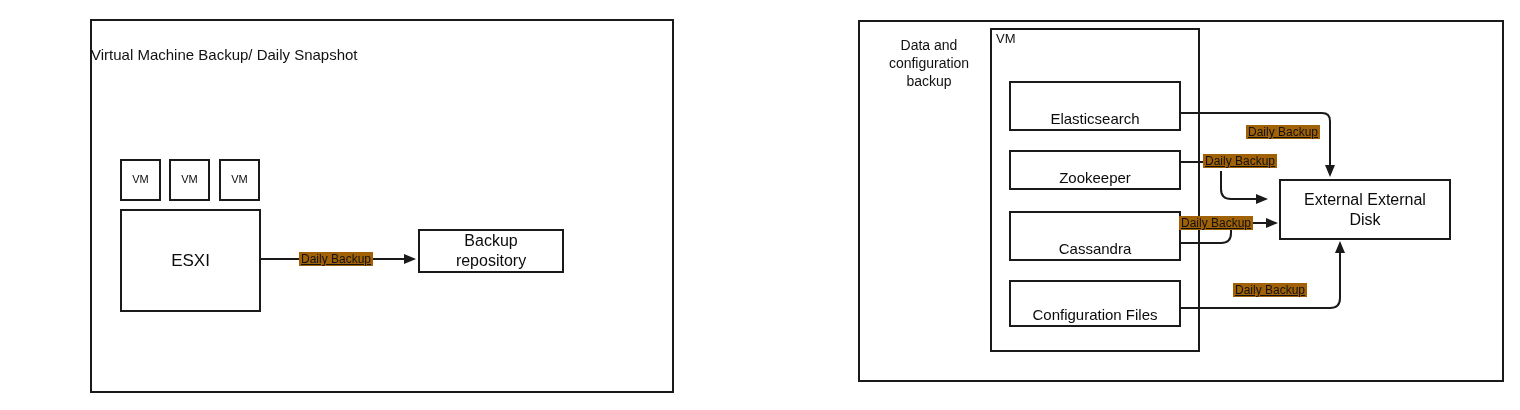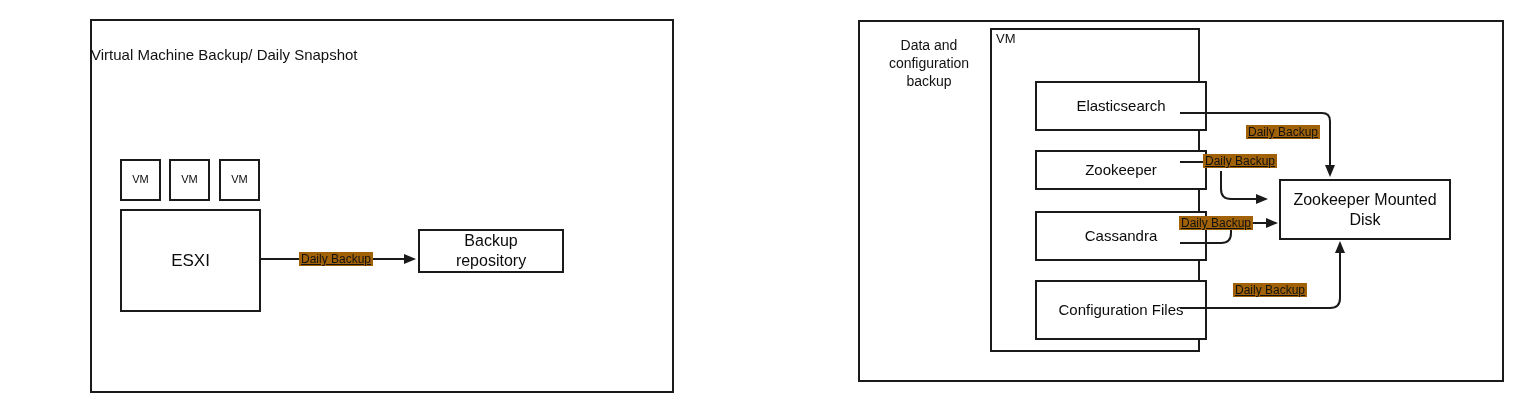--- a/index.html
+++ b/index.html
@@ -48,25 +48,25 @@
     left:874px;top:36px;width:110px;
     text-align:center;
     font-size:14px;line-height:18px;
     color:#111;
   }
   #vm-container{left:990px;top:28px;width:210px;height:324px;}
   #vm-container-label{
     position:absolute;left:996px;top:31px;
     font-size:13px;color:#111;
   }
-  .service-box{left:1035px;width:172px;font-size:15px;}
+  .service-box{left:1009px;width:172px;font-size:15px;align-items:flex-end;}
   #svc-elasticsearch{top:81px;height:50px;}
   #svc-zookeeper{top:150px;height:40px;}
   #svc-cassandra{top:211px;height:50px;}
-  #svc-configfiles{top:280px;height:60px;}
+  #svc-configfiles{top:280px;height:47px;}
   #external-disk-box{left:1279px;top:179px;width:172px;height:61px;font-size:16px;}
   #external-disk-box .inner{width:150px;}
   .edge-label{
     position:absolute;
     font-size:12px;
     background:#a16207;
     color:#111;
     white-space:nowrap;
     padding:0 2px;
     line-height:14px;
@@ -121,21 +121,21 @@
     <span class="inner">Zookeeper</span>
   </div>
   <div id="svc-cassandra" class="box service-box">
     <span class="inner">Cassandra</span>
   </div>
   <div id="svc-configfiles" class="box service-box">
     <span class="inner">Configuration Files</span>
   </div>
 
   <div id="external-disk-box" class="box">
-    <span class="inner">Zookeeper Mounted Disk</span>
+    <span class="inner">External External Disk</span>
   </div>
 
   <svg id="connector-layer" viewBox="0 0 1520 410" xmlns="http://www.w3.org/2000/svg">
     <defs>
       <marker id="ah" markerWidth="13" markerHeight="11" refX="10" refY="5" orient="auto" markerUnits="userSpaceOnUse">
         <path d="M0,0 L12,5 L0,10 z" fill="#1a1a1a"></path>
       </marker>
     </defs>
     <g fill="none" stroke="#1a1a1a" stroke-width="2">
       <path d="M260 259 H414" marker-end="url(#ah)"></path>

